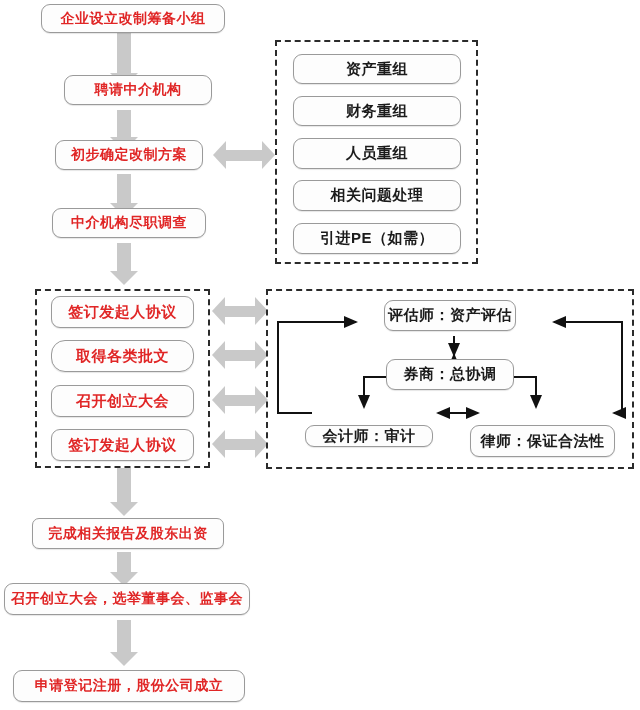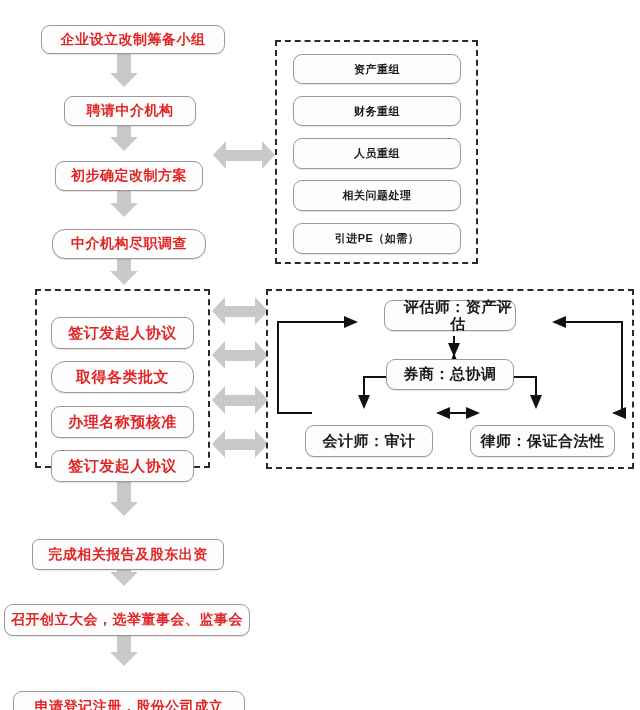--- a/index.html
+++ b/index.html
@@ -31,26 +31,25 @@
     text-align: center;
     line-height: 1.1;
     box-shadow: 0 1px 1px rgba(0,0,0,0.10);
   }
   .node.red {
     color: #e02626;
     font-weight: bold;
     font-size: 14px;
     letter-spacing: 0.5px;
     text-shadow: 0 1px 0 rgba(255,255,255,0.8);
-    margin-top: 21px;
   }
   .node.black {
     color: #1b1b1b;
     font-weight: bold;
-    font-size: 11px;
+    font-size: 15px;
     letter-spacing: 0.5px;
   }
   .node.small {
     font-size: 15px;
   }
 
   
   .group {
     position: absolute;
     box-sizing: border-box;
@@ -132,29 +131,29 @@
   <div class="vshaft" style="left:117px; top:552px; width:14px; height:24px;"></div>
   <div class="vhead" style="left:110px; top:572px;"></div>
 
   <div class="vshaft" style="left:117px; top:620px; width:14px; height:36px;"></div>
   <div class="vhead" style="left:110px; top:652px;"></div>
 
   <div class="node red" style="left:41px; top:4px; width:184px; height:29px;">
     <span>企业设立改制筹备小组</span>
   </div>
 
-  <div class="node red" style="left:64px; top:75px; width:132px; height:30px;">
+  <div class="node red" style="left:64px; top:75px; width:148px; height:30px;">
     <span>聘请中介机构</span>
   </div>
 
   <div class="node red" style="left:55px; top:140px; width:148px; height:30px;">
     <span>初步确定改制方案</span>
   </div>
 
-  <div class="node red" style="left:52px; top:208px; width:154px; height:30px;border-radius:13px;">
+  <div class="node red" style="left:52px; top:208px; width:154px; height:30px;">
     <span>中介机构尽职调查</span>
   </div>
 
   <div class="node red" style="left:32px; top:518px; width:192px; height:31px;border-radius:7px;">
     <span>完成相关报告及股东出资</span>
   </div>
 
   <div class="node red" style="left:4px; top:583px; width:246px; height:32px;">
     <span>召开创立大会，选举董事会、监事会</span>
   </div>
@@ -189,21 +188,21 @@
 
   <div class="group" style="left:35px; top:289px; width:175px; height:179px;"></div>
 
   <div class="node red small" style="left:51px; top:296px; width:143px; height:32px;">
     <span>签订发起人协议</span>
   </div>
   <div class="node red small" style="left:51px; top:340px; width:143px; height:32px;border-radius:14px;">
     <span>取得各类批文</span>
   </div>
   <div class="node red small" style="left:51px; top:385px; width:143px; height:32px;">
-    <span>办理名称预核准</span>
+    <span>召开创立大会</span>
   </div>
   <div class="node red small" style="left:51px; top:429px; width:143px; height:32px;">
     <span>签订发起人协议</span>
   </div>
 
   <div class="hdbl" style="left:212px; top:297px; width:56px; height:29px;">
     <div class="hl"></div>
     <div class="bar" style="left:12px; right:12px;"></div>
     <div class="hr"></div>
   </div>
@@ -247,26 +246,26 @@
       <path d="M 98,88 L 152,88" marker-end="url(#ah)"></path>
 
       <path d="M 225,88 L 270,88 L 270,118" marker-end="url(#ah)"></path>
       <path d="M 270,88 L 225,88" marker-end="url(#ah)"></path>
 
       <path d="M 172,124 L 212,124" marker-end="url(#ah)"></path>
       <path d="M 212,124 L 172,124" marker-end="url(#ah)"></path>
     </g>
   </svg>
 
-  <div class="node black small" style="left:384px; top:300px; width:132px; height:31px;padding-left:16px;">
+  <div class="node black small" style="left:384px; top:300px; width:132px; height:31px;">
     <span>评估师：资产评估</span>
   </div>
   <div class="node black small" style="left:386px; top:359px; width:128px; height:31px;">
     <span>券商：总协调</span>
   </div>
-  <div class="node black small" style="left:305px; top:425px; width:128px; height:32px;">
+  <div class="node black small" style="left:305px; top:425px; width:128px; height:22px;">
     <span>会计师：审计</span>
   </div>
   <div class="node black small" style="left:470px; top:425px; width:145px; height:32px;">
     <span>律师：保证合法性</span>
   </div>
 
 </div>
 
 </body></html>

